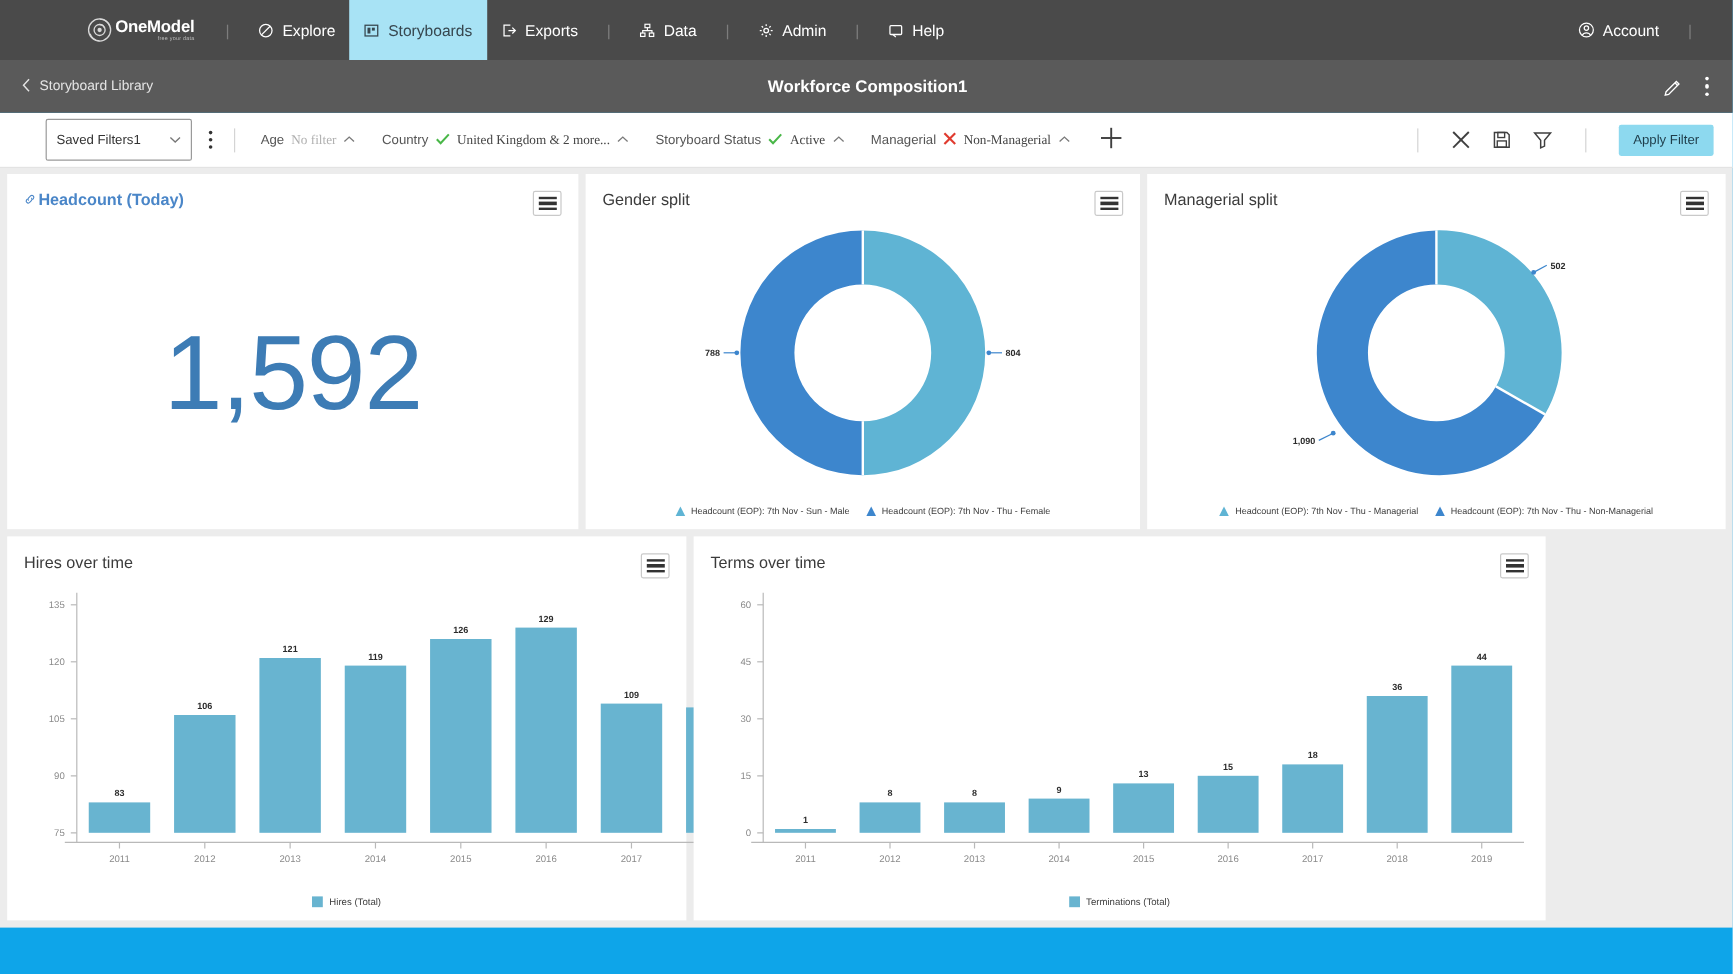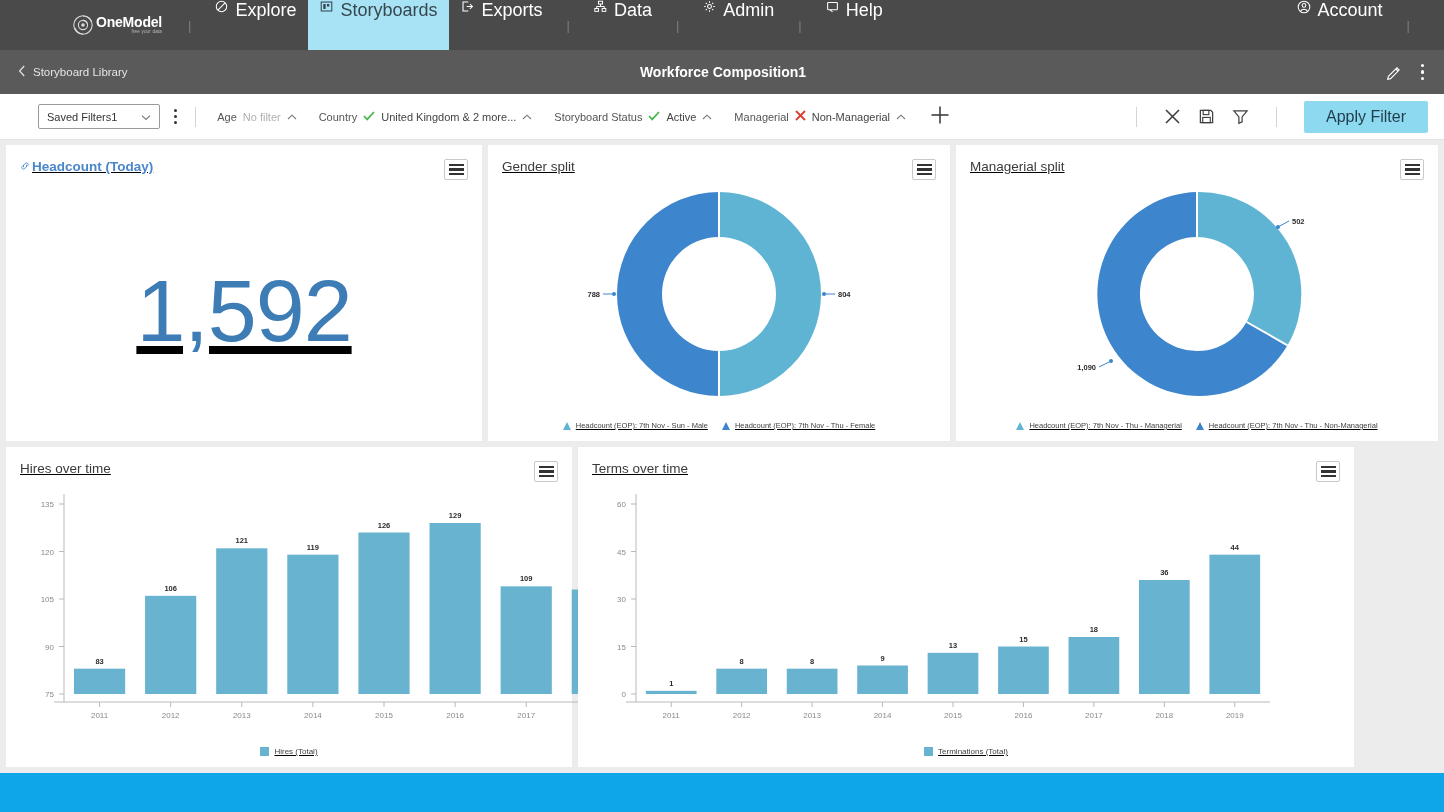--- a/index.html
+++ b/index.html
@@ -19,22 +19,22 @@
     position: relative;
   }
   .logo-wrap { width: 118px; display: flex; align-items: center; justify-content: center; margin-left: 36px; }
   .logo-mark { width: 22px; height: 22px; position: relative; flex: none; }
   .logo-mark svg { display: block; }
   .logo-text { margin-left: 2px; line-height: 1; }
   .logo-name { color: #ffffff; font-size: 14px; font-weight: bold; letter-spacing: -.2px; display: block; }
   .logo-tag { color: #bdbdbd; font-size: 4.5px; display: block; text-align: right; margin-top: 1px; letter-spacing: .2px;}
   .nav-sep { color: #7d7d7d; font-size: 13px; margin: 0 12px; user-select: none; }
   .nav-item {
-    display: flex; gap: 7px;
-    color: #ffffff; font-size: 18px;
+    display: flex; align-items: center; gap: 7px;
+    color: #ffffff; font-size: 13px;
     padding: 0 12px; height: 50px; cursor: pointer;
     white-space: nowrap;
   }
   .nav-item.active { background: #a8e3f5; color: #37474f; }
   .nav-item svg { display: block; flex: none; }
   .nav-right { margin-left: auto; display: flex; align-items: center; }
 
   
   .subheader {
     height: 44px; background: #5a5a5a;
@@ -52,48 +52,48 @@
   .kebab { display: flex; flex-direction: column; gap: 3px; cursor: pointer; padding: 2px; }
   .kebab span { width: 3.5px; height: 3.5px; border-radius: 50%; background: #ffffff; display: block; }
 
   
   .filterbar {
     height: 46px; background: #ffffff;
     display: flex; align-items: center;
     padding: 0 16px; border-bottom: 1px solid #e3e3e3;
   }
   .saved-filter {
-    width: 122px; height: 25px; border: 1px solid #9a9a9a; border-radius: 2px;
+    width: 122px; height: 35px; border: 1px solid #9a9a9a; border-radius: 2px;
     display: flex; align-items: center; justify-content: space-between;
     padding: 0 8px; font-size: 11px; color: #333; cursor: pointer; background:#fff;
     margin-left: 22px;
   }
   .kebab-dark { display:flex; flex-direction:column; gap:2.5px; cursor:pointer; padding:3px 8px; margin-left:6px;}
   .kebab-dark span { width:3.2px; height:3.2px; border-radius:50%; background:#333; display:block; }
   .vdiv { width: 1px; height: 20px; background: #d4d4d4; margin: 0 10px; }
   .filter-chip {
     display: flex; align-items: center; gap: 6px;
     font-size: 11px; color: #444; margin: 0 11px; cursor: pointer; white-space: nowrap;
   }
   .chip-label { color: #555; }
-  .chip-value { color: #444; }
+  .chip-value { color: #444; font-family: Liberation Serif, serif; }
   .chip-value.muted { color: #b0b0b0; }
   .chk { color: #49b748; font-size: 13px; font-weight: bold; line-height: 1; }
   .xmk { color: #e03b2f; font-size: 12px; font-weight: bold; line-height: 1; }
   .caret { color: #7a7a7a; font-size: 10px; }
   .plus-btn { font-size: 26px; color: #3f3f3f; cursor: pointer; margin-left: 12px; font-weight: 300; line-height: 1; }
   .fb-right { margin-left: auto; display: flex; align-items: center; gap: 17px; }
   .apply-btn {
-    background: #8dd9ef; color: #1f3d4a; font-size: 16px;
-    padding: 7px 22px; border: none; border-radius: 2px; cursor: pointer;
+    background: #8dd9ef; color: #1f3d4a; font-size: 11px;
+    padding: 7px 12px; border: none; border-radius: 2px; cursor: pointer;
     font-family: inherit;
   }
 
   
-  .grid { padding: 5px 6px 6px 6px; display: flex; flex-direction: column; gap: 6px; background:#ececec;text-decoration:underline;}
+  .grid { padding: 5px 6px 6px 6px; display: flex; flex-direction: column; gap: 6px; background:#ececec;}
   .row { display: flex; gap: 6px; }
   .panel { background: #ffffff; position: relative; display: flex; flex-direction: column; }
   .panel-head {
     display: flex; align-items: flex-start; justify-content: space-between;
     padding: 14px 14px 0 14px;
   }
   .panel-title { font-size: 13.5px; color: #3b3b3b; }
   .panel-title.link { color: #4a86c8; display: flex; align-items: center; gap: 2px; }
   .hamb {
     width: 24px; height: 21px; border: 1px solid #c9c9c9; border-radius: 2px;
@@ -536,21 +536,21 @@
             </svg>
         </div>
         <div class="legend">
           <div class="legend-item">
             <span class="sq" style="background:#68b4d0;"></span>
             <span style="font-size:8px;">Hires (Total)</span>
           </div>
         </div>
       </div>
 
-      <div class="panel" style="width:776px;height:320px;">
+      <div class="panel" style="width:710px;height:320px;text-align:center;">
         <div class="panel-head">
           <div class="panel-title">Terms over time</div>
           <div class="hamb">
               <i></i>
               <i></i>
               <i></i>
             </div>
         </div>
         <div class="chart-body">
           <svg id="terms-svg" width="710" height="250" viewBox="0 0 710 250">

